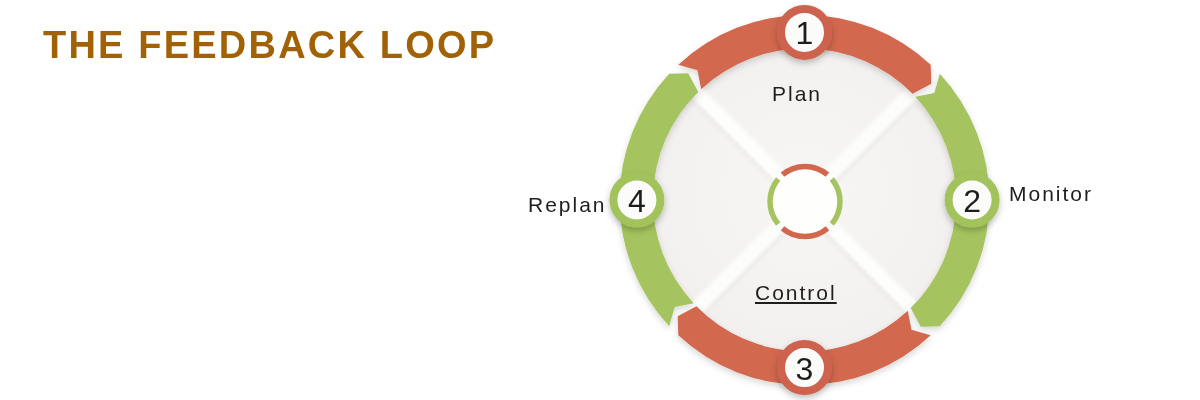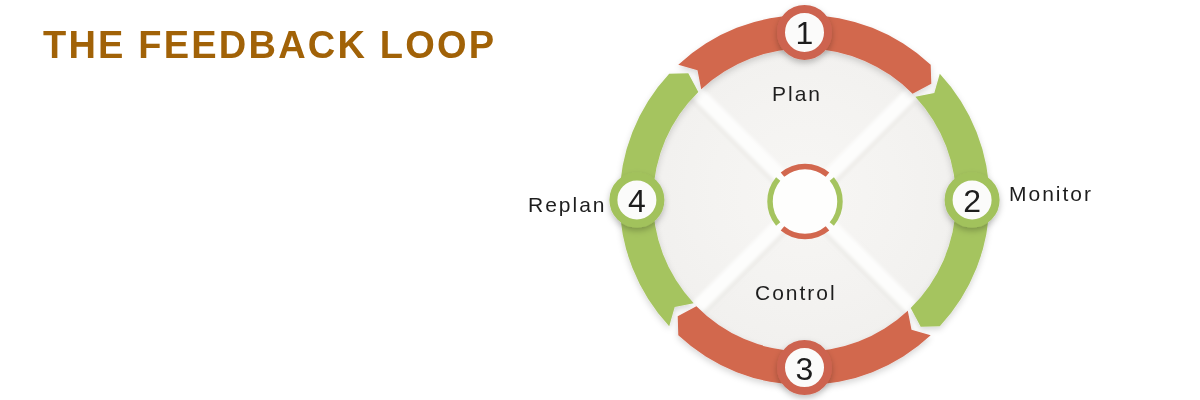--- a/index.html
+++ b/index.html
@@ -3,21 +3,21 @@
 <meta charset="utf-8">
 <style>
   html,body{margin:0;padding:0;}
   body{width:1200px;height:400px;background:#ffffff;overflow:hidden;
        font-family:"Liberation Sans",sans-serif;position:relative;}
   .title{position:absolute;left:43px;top:24px;font-size:38px;font-weight:bold;
          color:#a16207;letter-spacing:2.2px;white-space:nowrap;}
   .lbl{position:absolute;color:#1e1e1e;font-size:21px;letter-spacing:2px;
        white-space:nowrap;}
   #plan{left:772px;top:82px;}
-  #control{left:755px;top:281px;}
+  #control{left:755px;top:281px;text-decoration:underline;}
   #replan{left:493px;top:193px;margin-left:35px;}
   #monitor{left:1009px;top:182px;text-align:center;}
 </style>
 </head>
 <body>
 <svg width="1200" height="400" viewBox="0 0 1200 400">
   <defs>
     <clipPath id="disk">
         <circle cx="804.5" cy="200" r="151.5"></circle>
       </clipPath>

